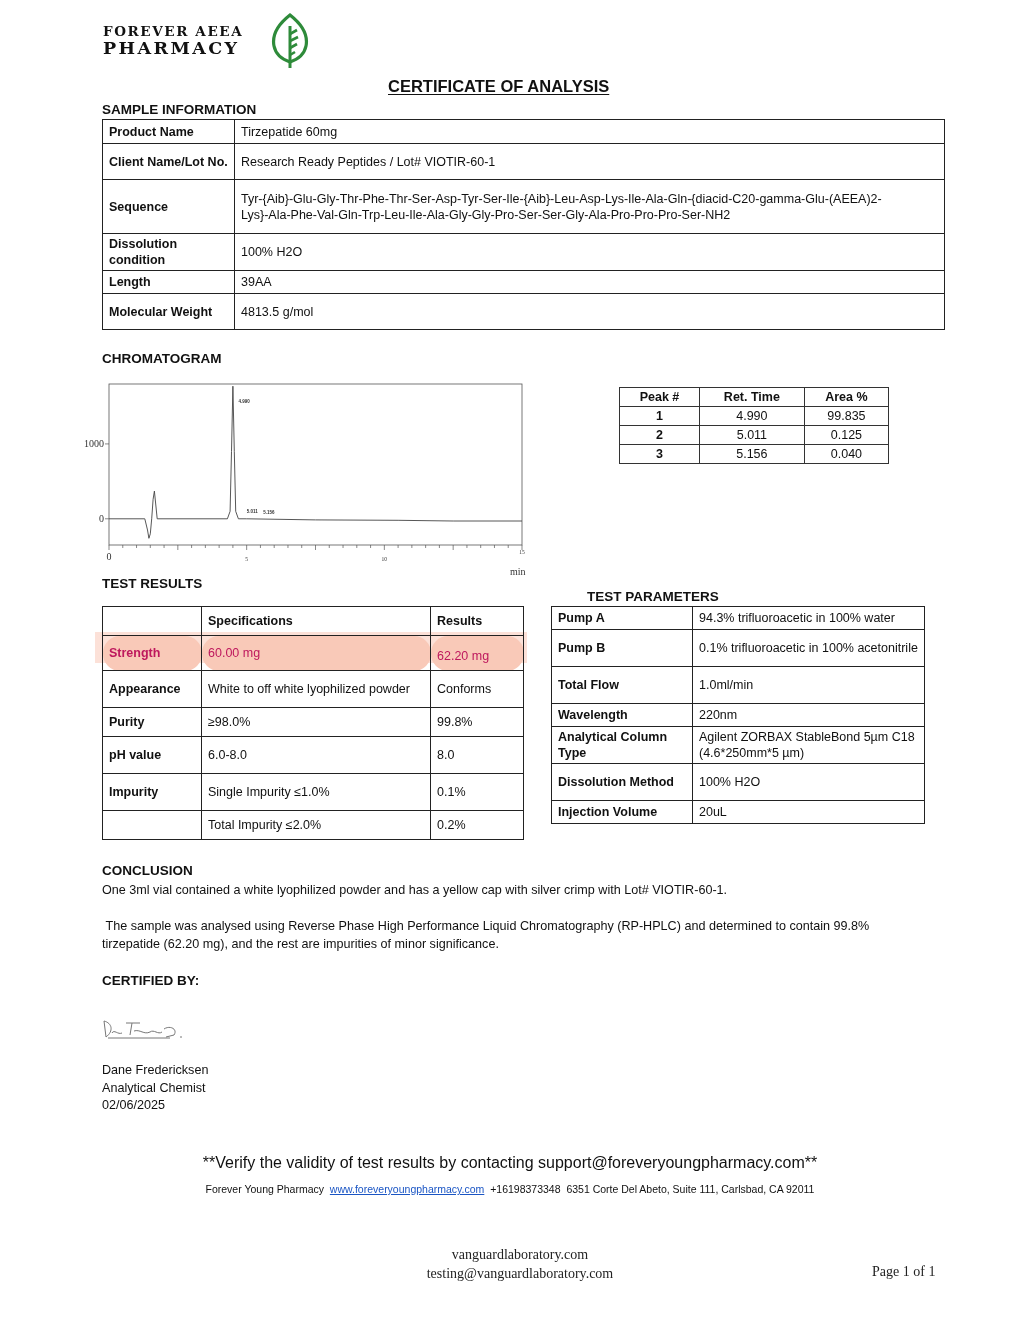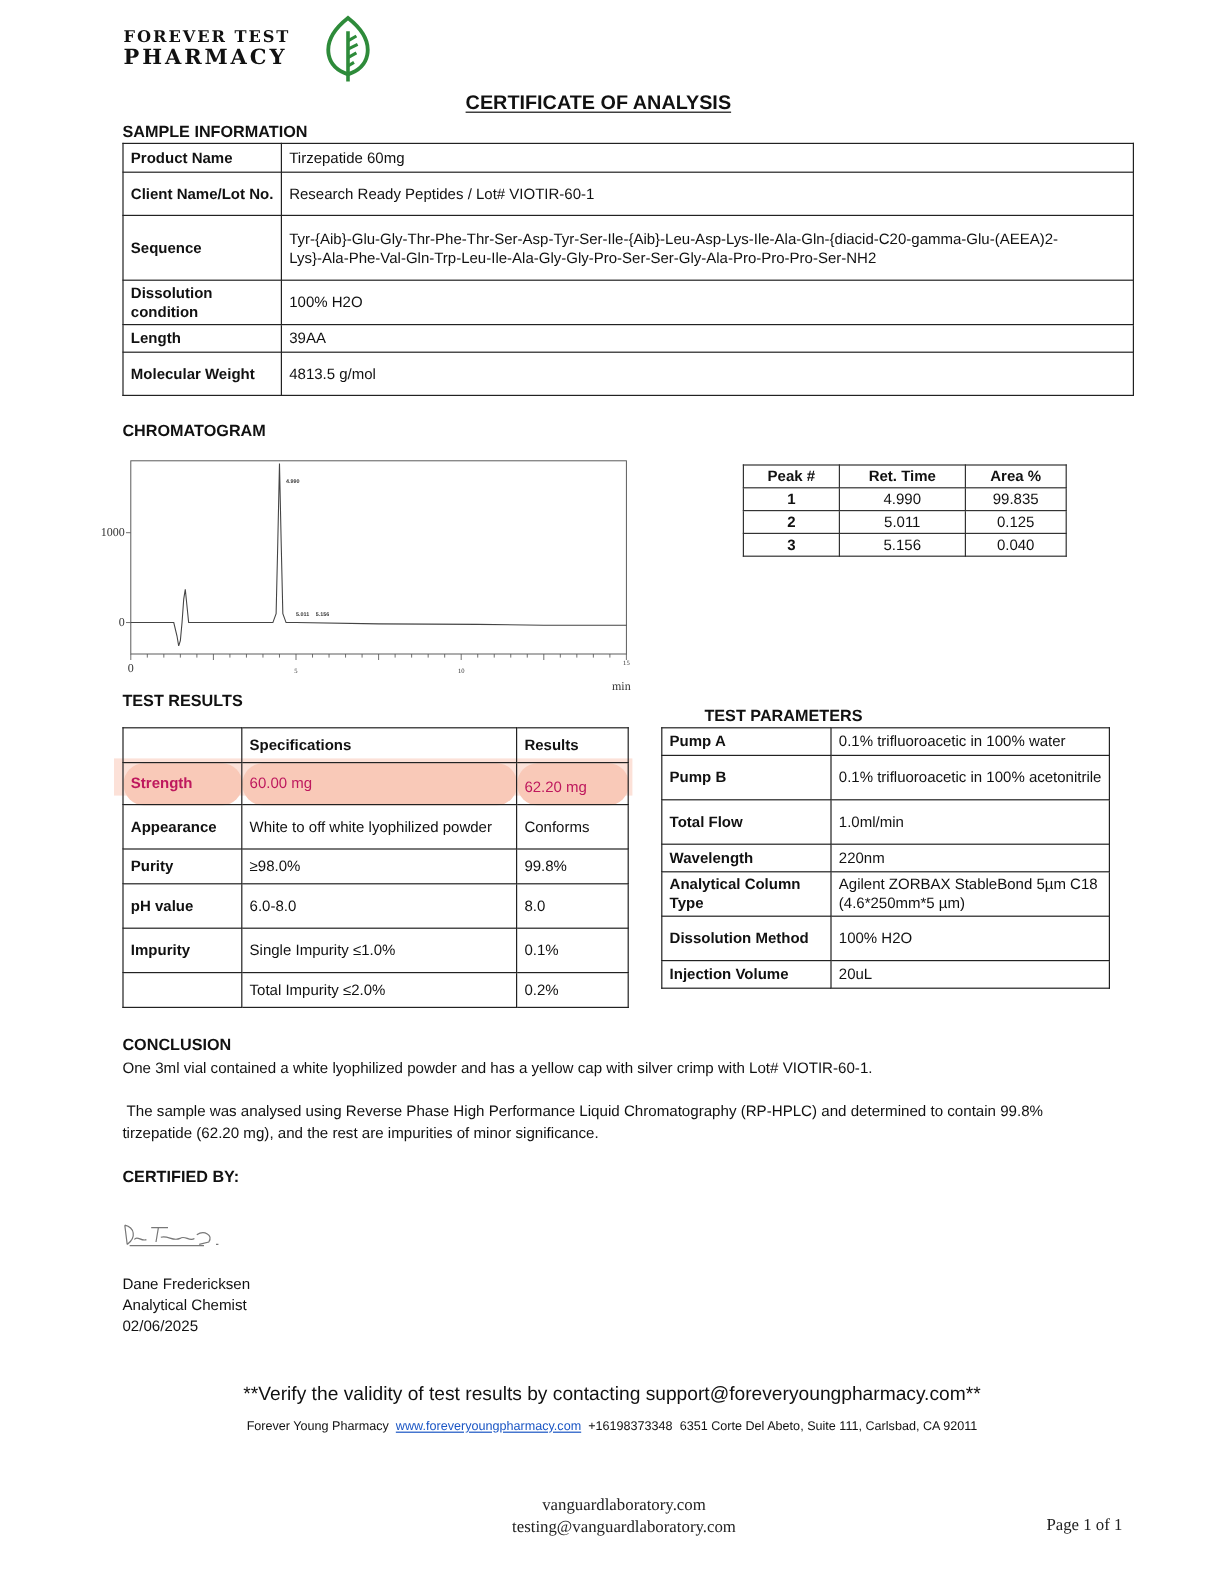--- a/index.html
+++ b/index.html
@@ -33,21 +33,21 @@
   .footer-verify { left:0; width:1020px; top:1154px; text-align:center; font-size:16px; font-weight:normal; }
   .footer-addr { left:0; width:1020px; top:1183px; text-align:center; font-size:10.5px; }
   .footer-addr a { color:#1a55c4; text-decoration:underline; }
   .lab-foot { left:380px; width:280px; top:1245px; text-align:center; font-family:"Liberation Serif", serif; font-size:14px; line-height:19px; color:#222; }
   .page-no { left:872px; top:1264px; font-family:"Liberation Serif", serif; font-size:14px; color:#222; }
 </style>
 </head>
 <body>
 
 <div class="abs logo-text">
-  <div class="logo-l1">FOREVER TEST</div>
+  <div class="logo-l1">FOREVER AEEA</div>
   <div class="logo-l2">PHARMACY</div>
 </div>
 <svg class="abs logo-leaf" viewBox="0 0 40 60">
   <path d="M20 3 C 6 14, 2 24, 4 34 C 6 44, 14 48, 20 50 C 26 48, 34 44, 36 34 C 38 24, 34 14, 20 3 Z" fill="none" stroke="#2e8b3a" stroke-width="3.2"></path>
   <path d="M20 14 L20 56" stroke="#2e8b3a" stroke-width="3" fill="none"></path>
   <path d="M20 22 L27 18 M20 29 L28 25 M20 36 L27 32 M20 43 L25 40" stroke="#2e8b3a" stroke-width="2.6" fill="none"></path>
 </svg>
 <div class="abs doc-title">CERTIFICATE OF ANALYSIS</div>
 
 <div class="abs sec-title" style="left:102px;top:102px;">SAMPLE INFORMATION</div>
@@ -194,21 +194,21 @@
     <td>0.2%</td>
   </tr>
 </tbody>
   </table>
 
 <div class="abs sec-title" style="left:551px;top:589px;margin-left:36px;">TEST PARAMETERS</div>
 <table class="abs params-table">
   <tbody>
       <tr style="height:23px">
     <td class="lbl" style="width:128px">Pump A</td>
-    <td>0.1% trifluoroacetic in 100% water</td>
+    <td>94.3% trifluoroacetic in 100% water</td>
   </tr>
   <tr style="height:37px">
     <td class="lbl">Pump B</td>
     <td>0.1% trifluoroacetic in 100% acetonitrile</td>
   </tr>
   <tr style="height:37px">
     <td class="lbl">Total Flow</td>
     <td>1.0ml/min</td>
   </tr>
   <tr style="height:23px">

